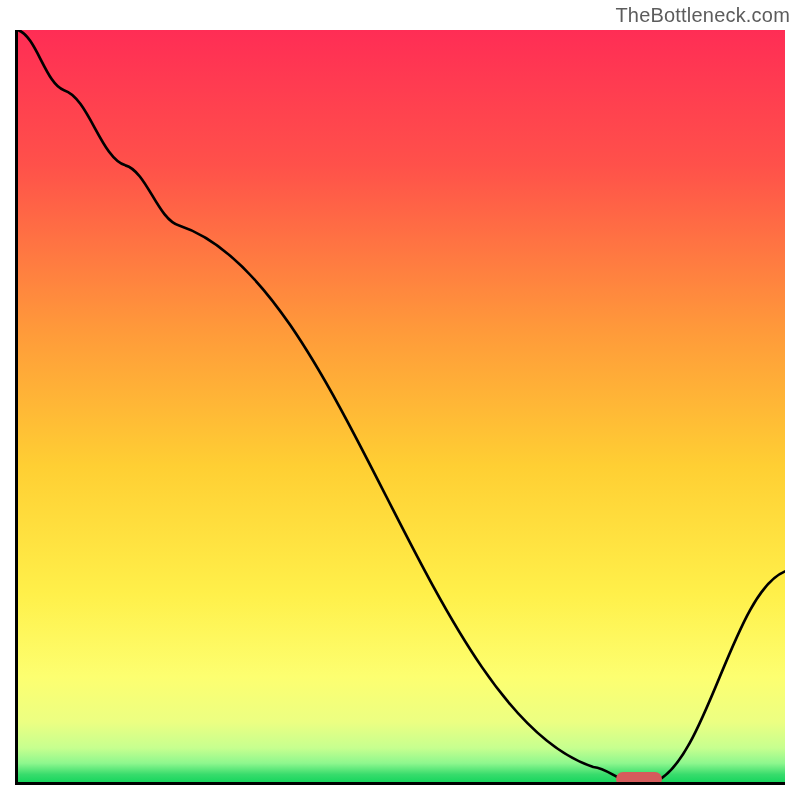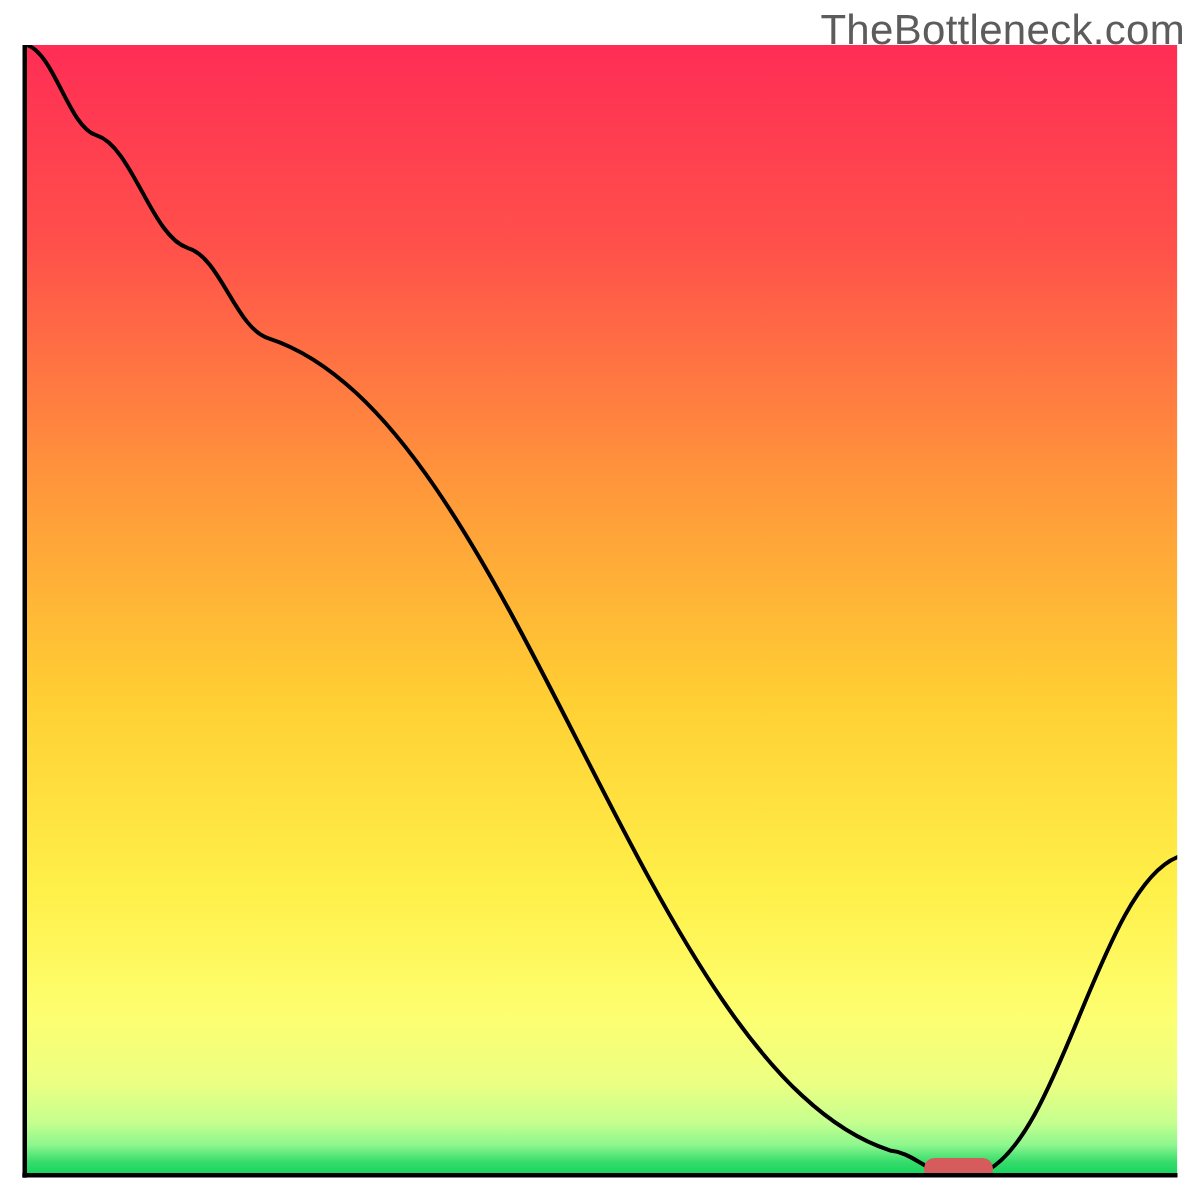--- a/index.html
+++ b/index.html
@@ -14,21 +14,21 @@
   .container {
     position: relative;
     width: 800px;
     height: 800px;
   }
   .watermark {
     position: absolute;
     top: 4px;
     right: 10px;
     color: #5c5c5c;
-    font-size: 28px;
+    font-size: 20px;
     font-weight: 500;
     letter-spacing: 0.2px;
     z-index: 20;
     user-select: none;
   }
   .chart {
     position: absolute;
     left: 15px;
     top: 30px;
     width: 770px;

